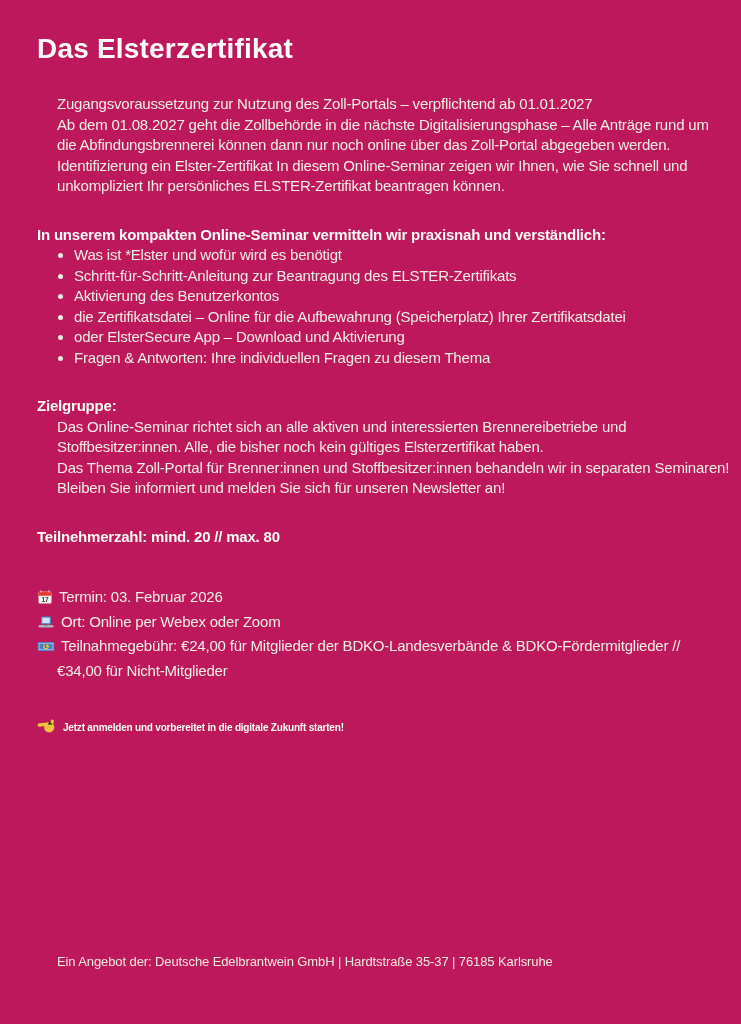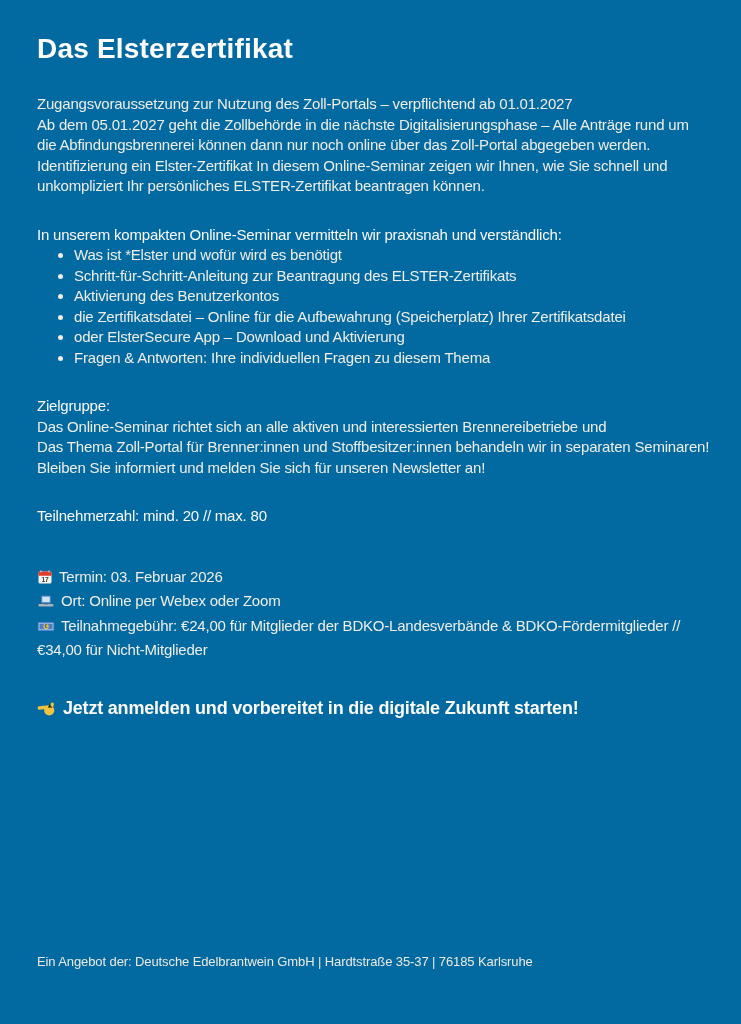--- a/index.html
+++ b/index.html
@@ -1,37 +1,37 @@
 <!DOCTYPE html>
 <html><head>
 <meta charset="utf-8">
 <style>
   * { margin: 0; padding: 0; box-sizing: border-box; }
   html, body { background: #0e1c06; }
   .page {
     position: relative;
     width: 741px;
     height: 1024px;
-    background: #0369a1;
+    background: #be185d;
     color: #efeee5;
     font-family: "Liberation Sans", sans-serif;
     padding: 33px 36px 0 37px;
     overflow: hidden;
   }
   .title {
     font-size: 28px;
     font-weight: 800;
     letter-spacing: 0.2px;
     color: #fdfcf8;
     margin-bottom: 29px;
   }
   .body-text { font-size: 15px; line-height: 20.5px; letter-spacing: -0.2px; }
-  .line { white-space: nowrap; }
+  .line { white-space: nowrap; margin-left: 20px; }
   .bold-line {
-    font-weight: 400;
+    font-weight: 700;
     color: #fbfaf5;
     white-space: nowrap;
     margin-top: 28px;
   }
   .intro { margin-bottom: 23px; }
   .seminar-heading { margin-bottom: 0; }
   .bullets {
     list-style: disc;
     margin: 0 0 21px 0;
     padding-left: 29px;
@@ -43,21 +43,21 @@
   .detail-row { white-space: nowrap; }
   .icon {
     display: inline-block;
     vertical-align: -3px;
     margin-right: 6px;
   }
   .cta-row {
     margin-top: 37px;
     font-weight: 700;
     color: #fbfaf5;
-    font-size: 18px;
+    font-size: 10px;
     letter-spacing: -0.2px;
     white-space: nowrap;
   }
   .cta-row .icon { vertical-align: -3px; margin-right: 7px; }
   .footer {
     position: absolute;
     left: 37px;
     bottom: 52px;
     font-size: 13px;
     line-height: 21px;
@@ -67,41 +67,42 @@
 </style>
 </head>
 <body>
 
 <div class="page">
 
   <h1 class="title">Das Elsterzertifikat</h1>
 
   <div class="intro body-text">
     <div class="line">Zugangsvoraussetzung zur Nutzung des Zoll-Portals – verpflichtend ab 01.01.2027</div>
-    <div class="line">Ab dem 05.01.2027 geht die Zollbehörde in die nächste Digitalisierungsphase – Alle Anträge rund um</div>
+    <div class="line">Ab dem 01.08.2027 geht die Zollbehörde in die nächste Digitalisierungsphase – Alle Anträge rund um</div>
     <div class="line">die Abfindungsbrennerei können dann nur noch online über das Zoll-Portal abgegeben werden.</div>
     <div class="line">Identifizierung ein Elster-Zertifikat In diesem Online-Seminar zeigen wir Ihnen, wie Sie schnell und</div>
     <div class="line">unkompliziert Ihr persönliches ELSTER-Zertifikat beantragen können.</div>
   </div>
 
   <div class="body-text">
     <div class="bold-line seminar-heading">In unserem kompakten Online-Seminar vermitteln wir praxisnah und verständlich:</div>
     <ul class="bullets">
       <li>Was ist *Elster und wofür wird es benötigt</li>
       <li>Schritt-für-Schritt-Anleitung zur Beantragung des ELSTER-Zertifikats</li>
       <li>Aktivierung des Benutzerkontos</li>
       <li>die Zertifikatsdatei – Online für die Aufbewahrung (Speicherplatz) Ihrer Zertifikatsdatei</li>
       <li>oder ElsterSecure App – Download und Aktivierung</li>
       <li>Fragen &amp; Antworten: Ihre individuellen Fragen zu diesem Thema</li>
     </ul>
   </div>
 
   <div class="zielgruppe-block body-text">
     <div class="bold-line">Zielgruppe:</div>
     <div class="line">Das Online-Seminar richtet sich an alle aktiven und interessierten Brennereibetriebe und</div>
+    <div class="line">Stoffbesitzer:innen. Alle, die bisher noch kein gültiges Elsterzertifikat haben.</div>
     <div class="line">Das Thema Zoll-Portal für Brenner:innen und Stoffbesitzer:innen behandeln wir in separaten Seminaren!</div>
     <div class="line">Bleiben Sie informiert und melden Sie sich für unseren Newsletter an!</div>
   </div>
 
   <div class="bold-line body-text teilnehmerzahl">Teilnehmerzahl: mind. 20 // max. 80</div>
 
   <div class="details-block body-text">
 
     <div class="detail-row">
       <span class="icon">

